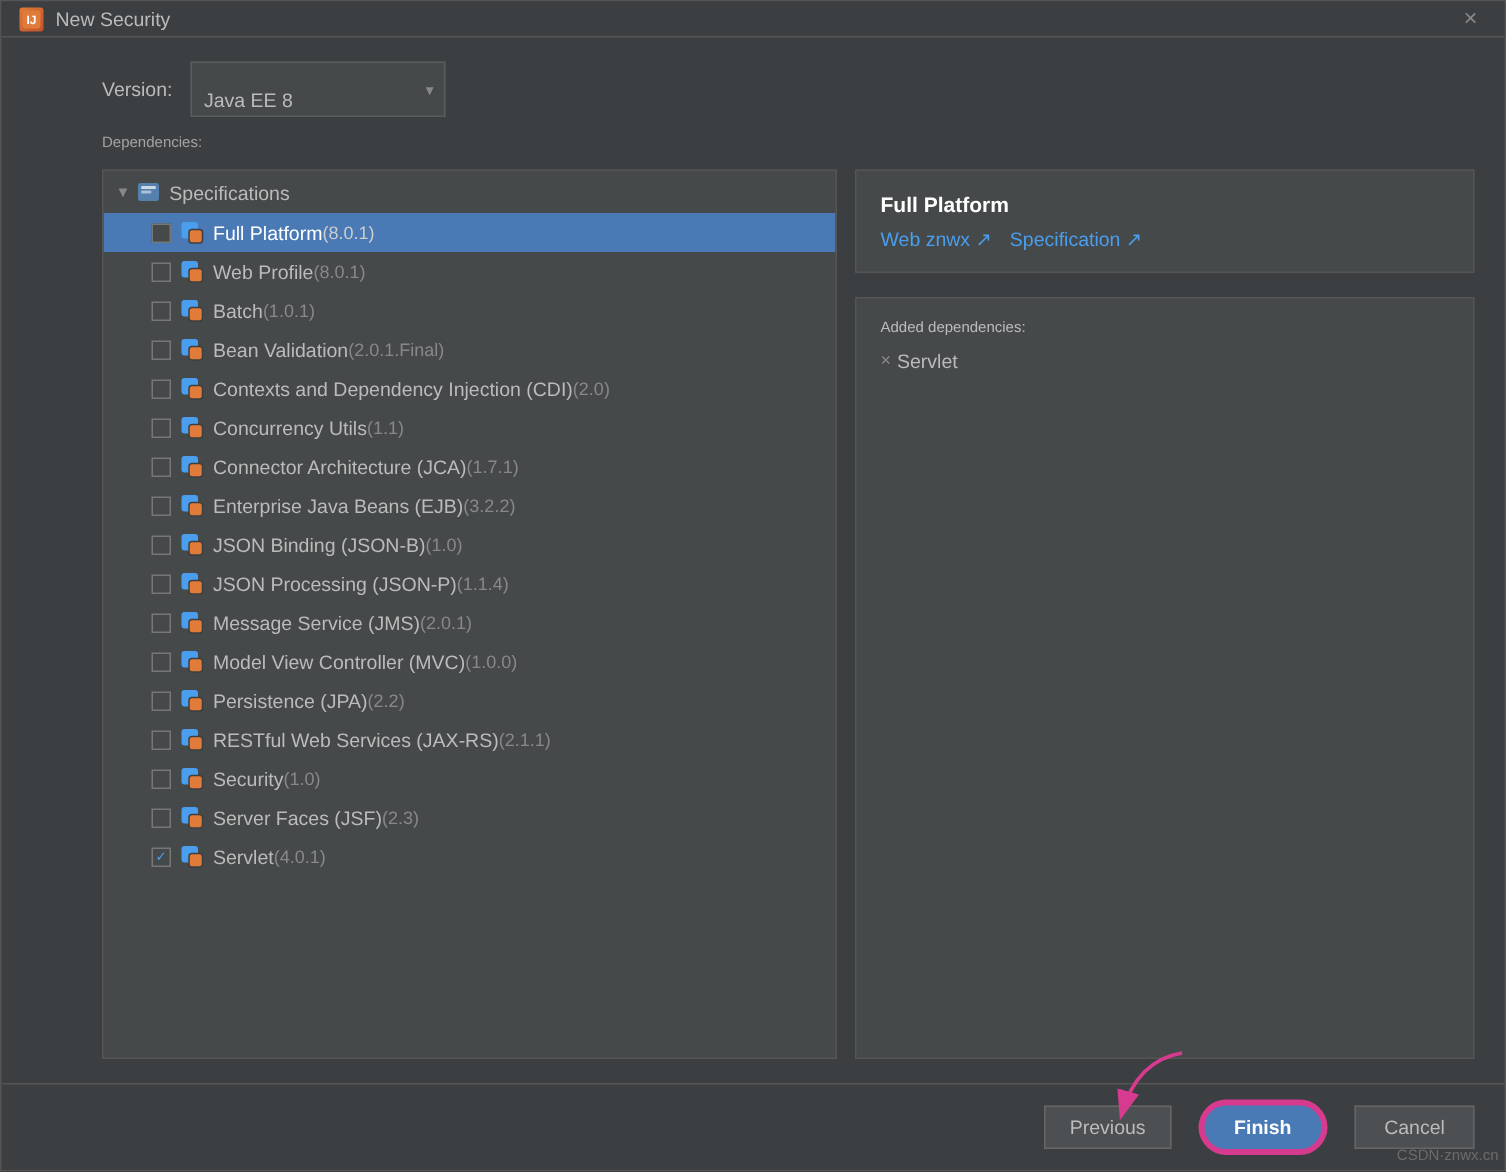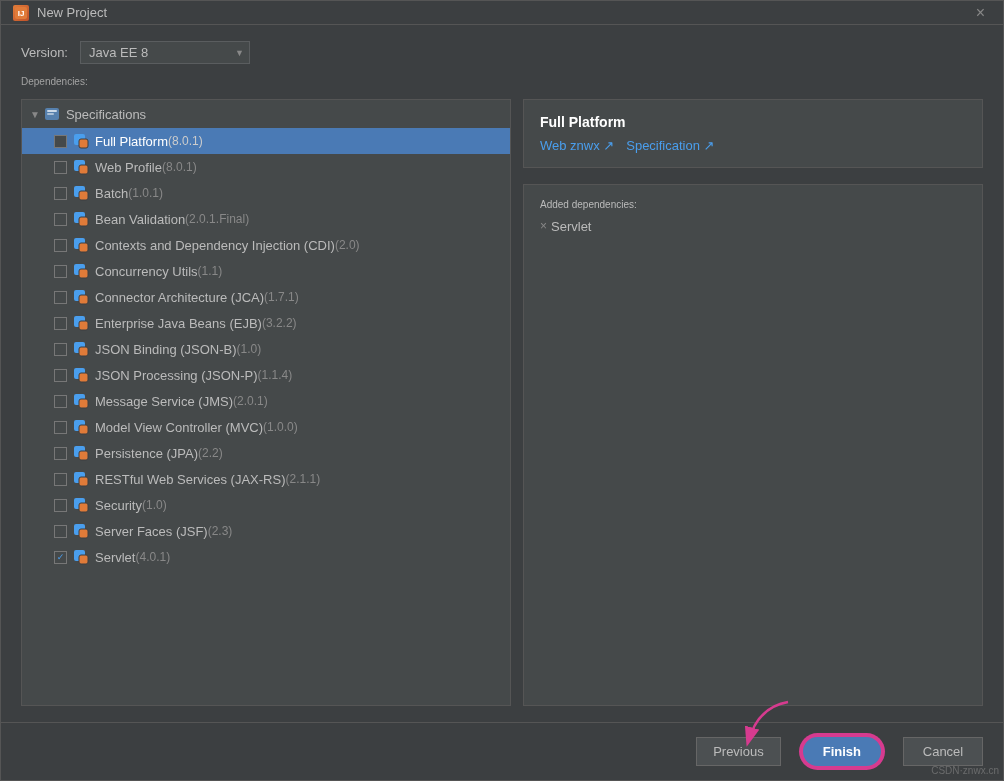--- a/index.html
+++ b/index.html
@@ -60,35 +60,36 @@
       border: none;
       line-height: 1;
       padding: 2px 6px;
     }
     .dialog-body {
       flex: 1;
       padding: 16px 20px;
       display: flex;
       flex-direction: column;
       gap: 12px;
+      margin-left: 47px;
     }
     .version-row {
       display: flex;
       align-items: center;
       gap: 12px;
     }
     .version-label {
       color: #bbb;
       font-size: 13px;
     }
     .version-select {
       background: #45494a;
       border: 1px solid #5a5d5f;
       color: #bbb;
-      padding: 3px 24px 3px 8px;
+      padding: 17px 24px 3px 8px;
       font-size: 13px;
       appearance: none;
       -webkit-appearance: none;
       cursor: pointer;
       width: 170px;
       position: relative;
     }
     .select-wrapper {
       position: relative;
       display: inline-block;
@@ -308,21 +309,21 @@
 <div class="dialog">
 
   <div class="title-bar">
     <div class="title-bar-left">
       <div class="title-icon">
         <svg width="14" height="14" viewBox="0 0 14 14">
           <rect x="1" y="1" width="12" height="12" rx="2" fill="#e07b39"></rect>
           <text x="7" y="10" text-anchor="middle" font-size="8" fill="white" font-weight="bold">IJ</text>
         </svg>
       </div>
-      <span class="title-text">New Project</span>
+      <span class="title-text">New Security</span>
     </div>
     <button class="close-btn">×</button>
   </div>
 
   <div class="dialog-body">
 
     <div class="version-row">
       <span class="version-label">Version:</span>
       <div class="select-wrapper">
         <select class="version-select">

